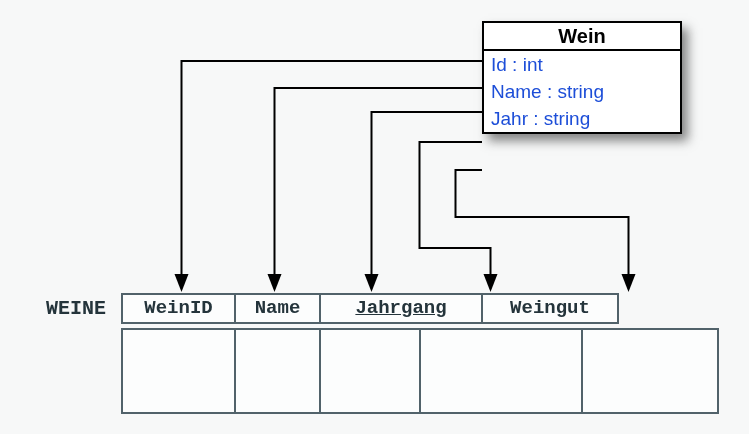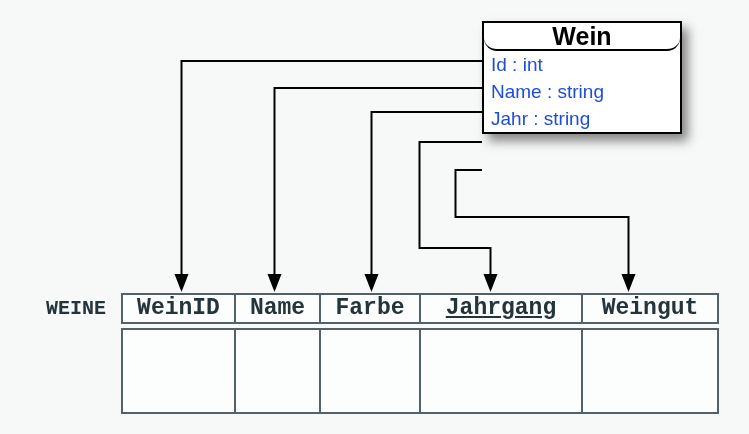--- a/index.html
+++ b/index.html
@@ -10,21 +10,21 @@
   }
   
   .class-box{
     position:absolute;left:482px;top:21px;width:200px;
     box-sizing:border-box;border:2px solid #000;background:#fff;
     box-shadow:6px 7px 10px rgba(40,40,40,.55);
     z-index:2;
   }
   .class-box .title{
     height:26px;line-height:26px;border-bottom:2px solid #000;
-    text-align:center;font-weight:bold;font-size:25px;color:#000;border-radius:13px;
+    text-align:center;font-weight:bold;font-size:20px;color:#000;
   }
   .class-box .attr{
     height:27px;line-height:27px;padding-left:7px;
     font-size:19px;color:#1d4ed8;white-space:nowrap;
   }
   
   svg.connectors{position:absolute;left:0;top:0;z-index:1;}
   .conn{fill:none;stroke:#000;stroke-width:2px;}
   .arrowhead{fill:#000;stroke:none;}
   
@@ -40,21 +40,21 @@
   .tbl-row.header{top:293px;}
   .tbl-row.body{top:328px;}
   .tbl-row .cell{
     box-sizing:border-box;border:2px solid #51626a;background:#fcfdfd;
     margin-left:-2px;
   }
   .tbl-row .cell:first-child{margin-left:0;}
   .tbl-row.header .cell{
     height:31px;line-height:27px;text-align:center;
     font-family:"Liberation Mono",monospace;font-weight:bold;
-    font-size:23px;color:#24343b;
+    font-size:19px;color:#24343b;
   }
   .tbl-row.body .cell{height:86px;}
   .w0{width:115px;} .w1{width:87px;} .w2{width:102px;} .w3{width:164px;text-decoration:underline;} .w4{width:138px;}
 </style>
 </head>
 <body>
 
 <div id="stage">
 
   <svg class="connectors" width="749" height="434" viewBox="0 0 749 434">
@@ -85,21 +85,20 @@
     <div class="attr">Id : int</div>
     <div class="attr">Name : string</div>
     <div class="attr">Jahr : string</div>
   </div>
 
   <div class="tbl-label">WEINE</div>
 
   <div class="tbl-row header">
     <div class="cell w0">WeinID</div>
     <div class="cell w1">Name</div>
-    <div class="cell w2">Farbe</div>
     <div class="cell w3">Jahrgang</div>
     <div class="cell w4">Weingut</div>
   </div>
 
   <div class="tbl-row body">
     <div class="cell w0"></div>
     <div class="cell w1"></div>
     <div class="cell w2"></div>
     <div class="cell w3"></div>
     <div class="cell w4"></div>

